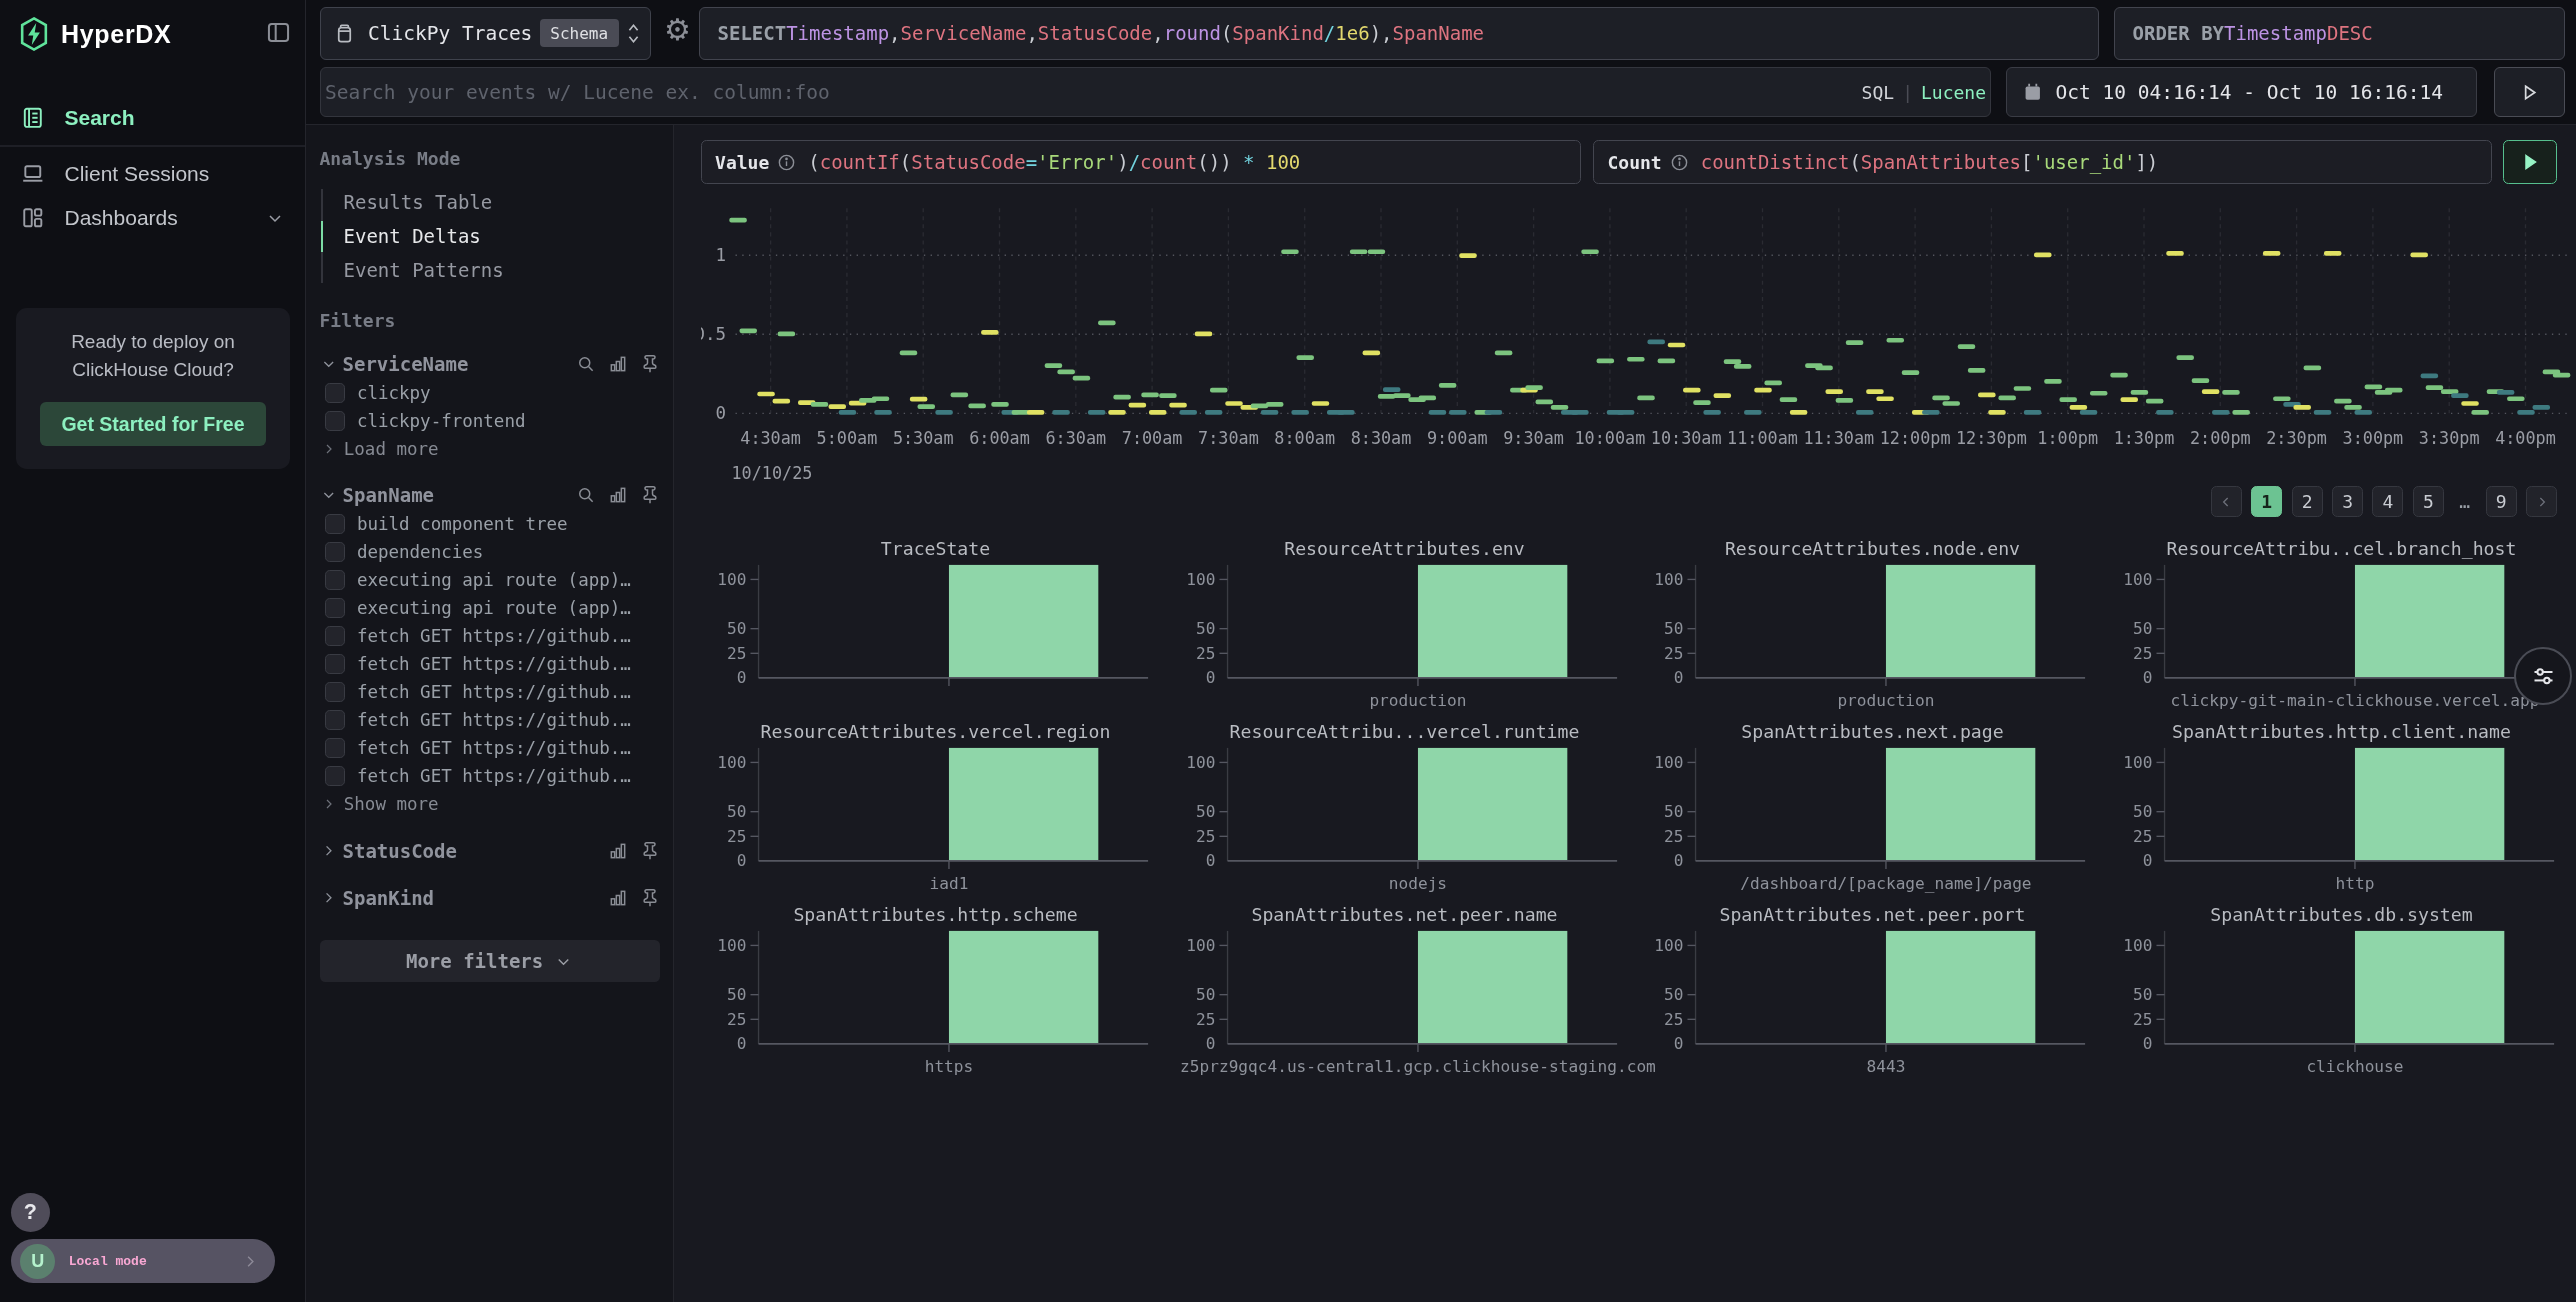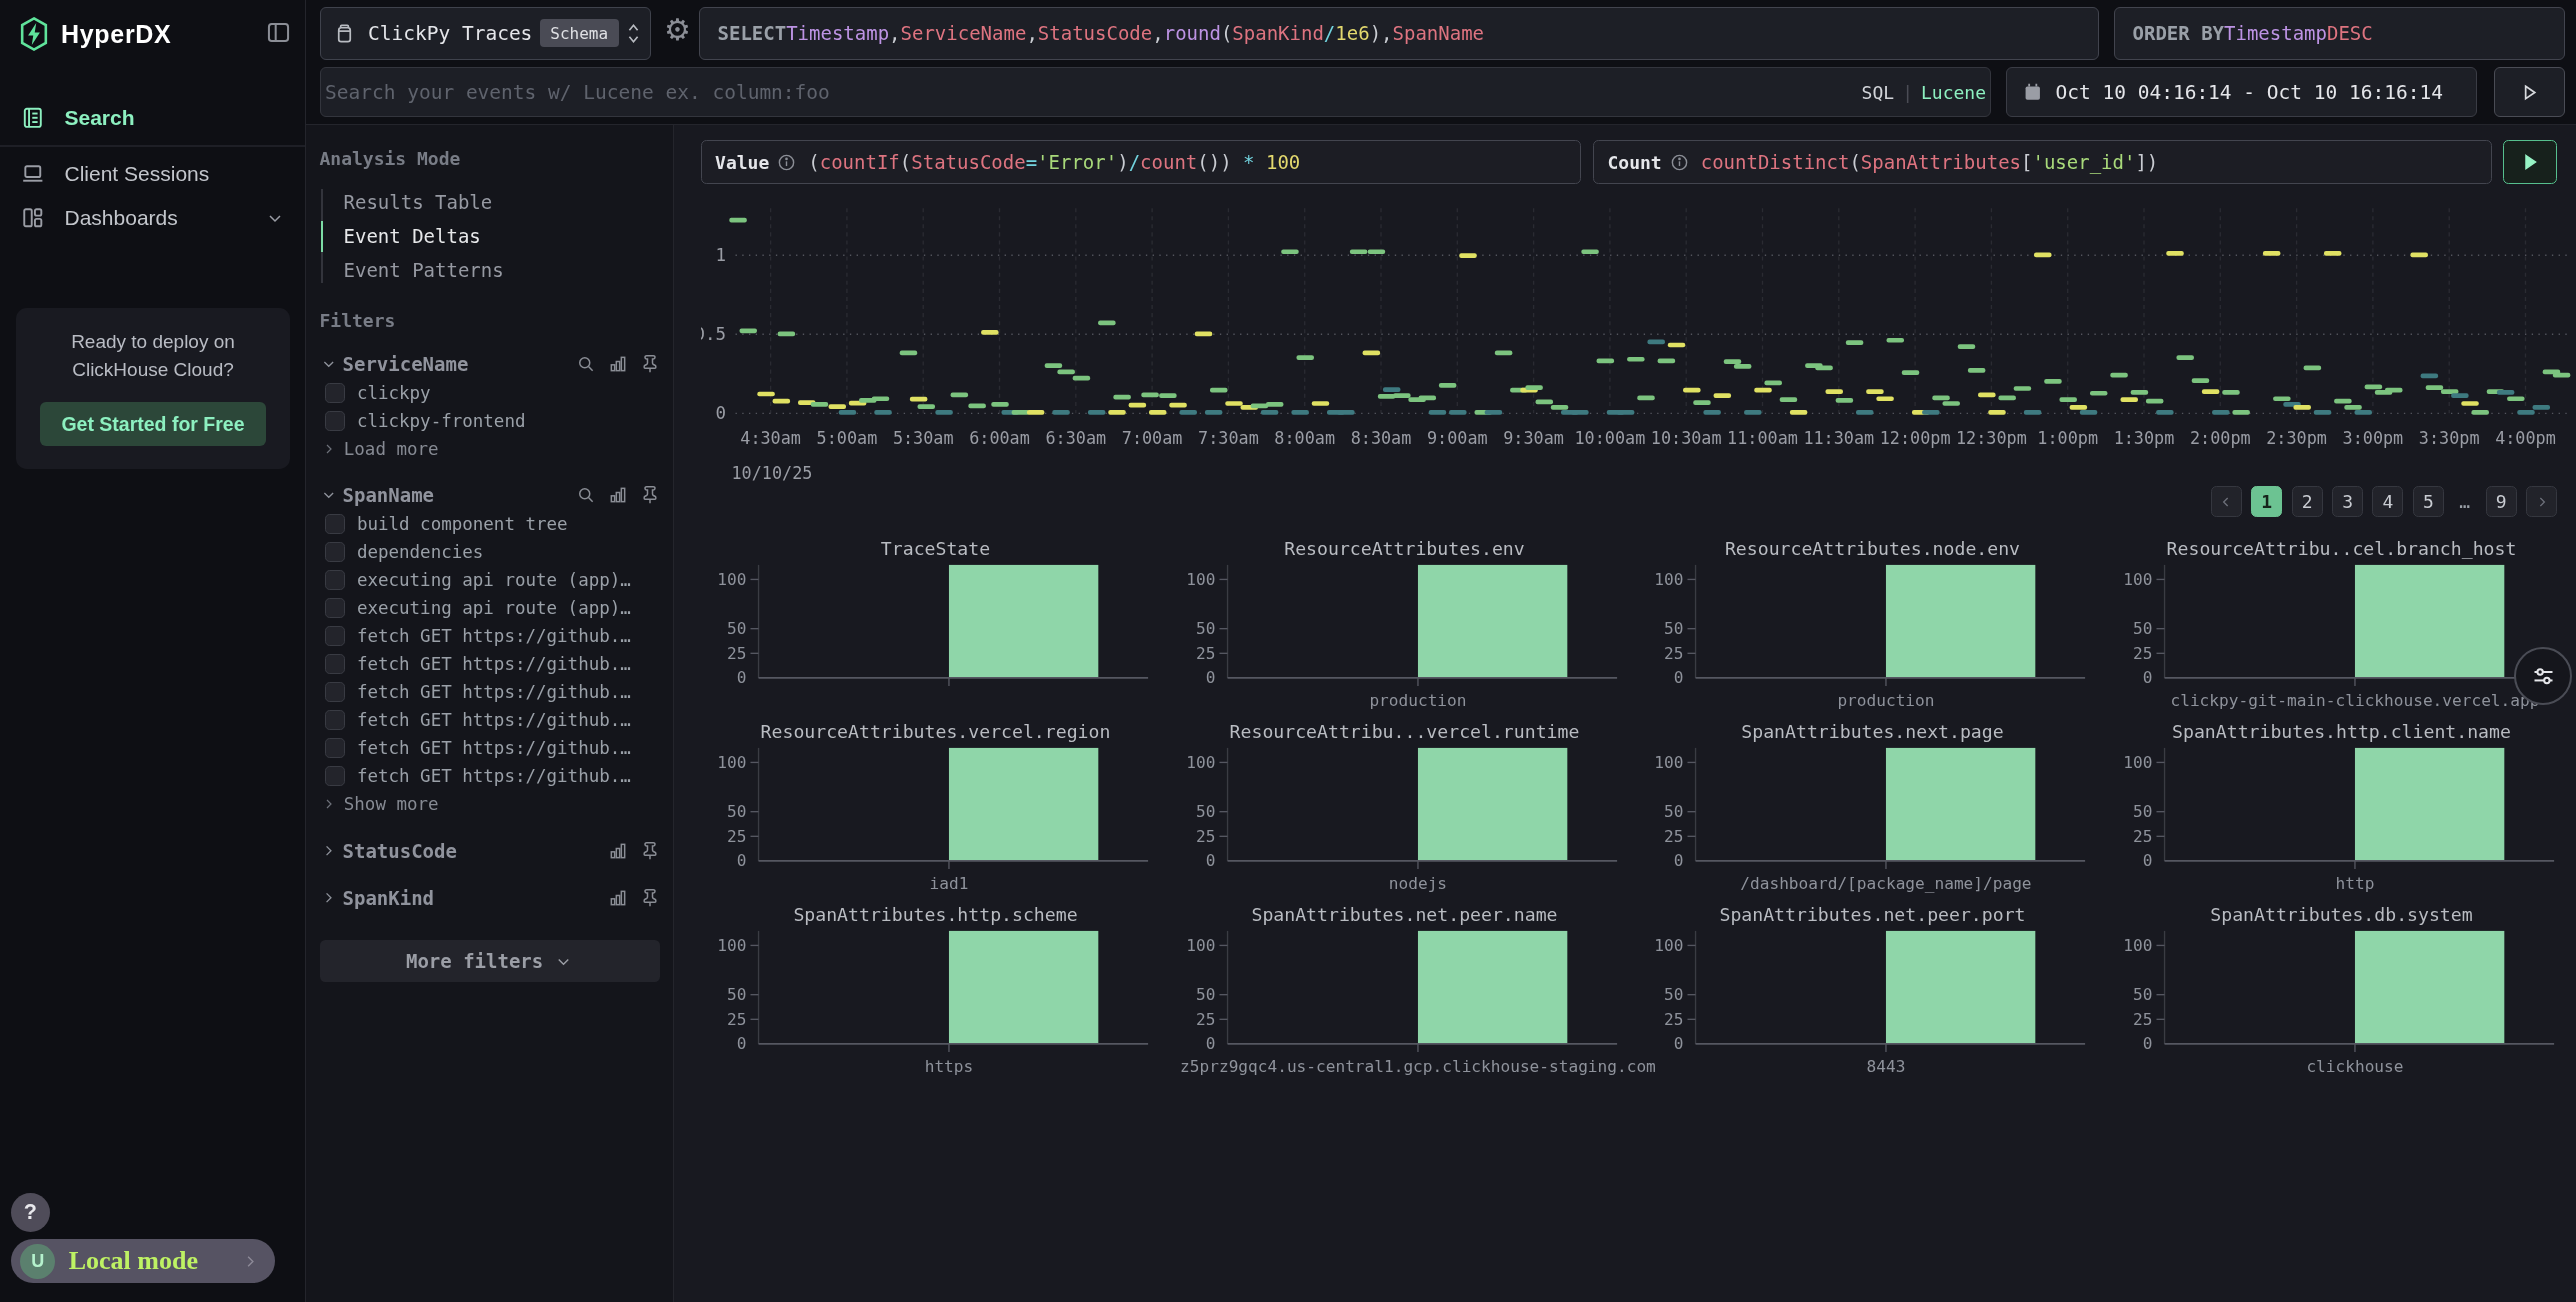--- a/index.html
+++ b/index.html
@@ -21,21 +21,21 @@
   .nav-item.active{color:var(--green);font-weight:bold;}
   .nav-item.active .nav-ic{color:var(--green);}
   .nav-div{height:1.3px;background:#1e1f26;margin:5.4px 0;}
   .nav-chev{margin-left:auto;color:#9a9da5;display:flex;}
   .cloud-card{position:absolute;left:16px;top:308px;width:274px;background:#191a21;border-radius:10.8px;padding:20px 0 23px;text-align:center;}
   .cloud-card .line{font-family:var(--sans);font-size:19px;color:#b9bcc4;line-height:28px;}
   .cloud-cta{display:block;margin:17.5px auto 0;width:226px;height:44px;line-height:44px;background:#2c4739;border-radius:6px;color:var(--green);font-family:var(--sans);font-weight:bold;font-size:19.5px;cursor:pointer;}
   .help-btn{position:absolute;left:10.8px;top:1193px;width:39px;height:39px;border-radius:50%;background:#4f4c59;color:#e8e8ec;font-family:var(--sans);font-weight:bold;font-size:21.5px;display:flex;align-items:center;justify-content:center;cursor:pointer;}
   .local-pill{position:absolute;left:10.8px;top:1239px;width:264px;height:44px;border-radius:23px;background:#565363;display:flex;align-items:center;cursor:pointer;}
   .avatar{width:35px;height:35px;border-radius:50%;background:#5b806e;color:#b5f2cd;font-family:var(--sans);font-weight:bold;font-size:18px;display:flex;align-items:center;justify-content:center;margin-left:9.4px;}
-  .local-label{font-family:Liberation Serif, serif;font-weight:bold;font-size:26px;color:#bef264;margin-left:13.5px;}
+  .local-label{font-family:Liberation Mono, monospace;font-weight:bold;font-size:13px;color:#f9a8d4;margin-left:13.5px;}
   .pill-chev{margin-left:auto;margin-right:15px;color:#8d8a98;display:flex;}
   
   .topbar{position:absolute;left:306px;top:0;width:2270px;height:124px;background:var(--bg-dark);border-bottom:1.3px solid var(--border-soft);}
   .inputbox{position:absolute;background:var(--bg-input);border:1.3px solid var(--border-input);border-radius:6px;display:flex;align-items:center;box-sizing:border-box;}
   .src-select{left:14px;top:6.7px;width:331px;height:53px;border-color:#3f424c;cursor:pointer;}
   .src-ic{margin:0 12px 0 12px;color:#b9bcc2;display:flex;}
   .src-name{font-size:19.5px;color:var(--txt);}
   .schema-badge{margin-left:auto;background:#4a4b55;color:#dfe0e4;font-size:16px;padding:4.7px 10.8px;border-radius:4px;}
   .src-caret{margin:0 9.4px 0 6.7px;color:#b9bcc2;display:flex;}
   .gear{position:absolute;left:358px;top:12px;font-family:"DejaVu Sans",sans-serif;font-size:30px;color:#8b8e96;cursor:pointer;}

